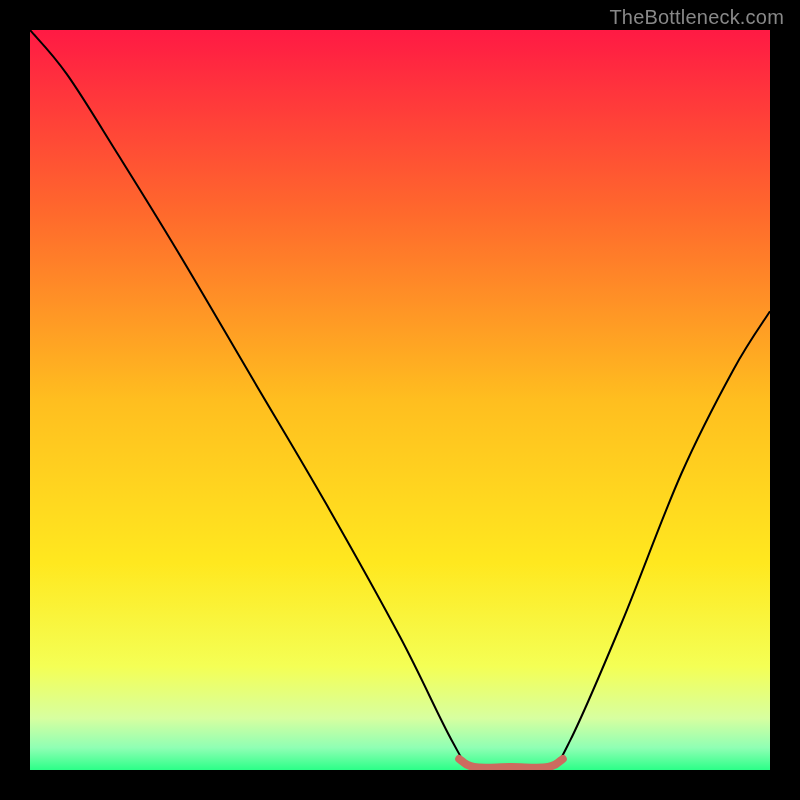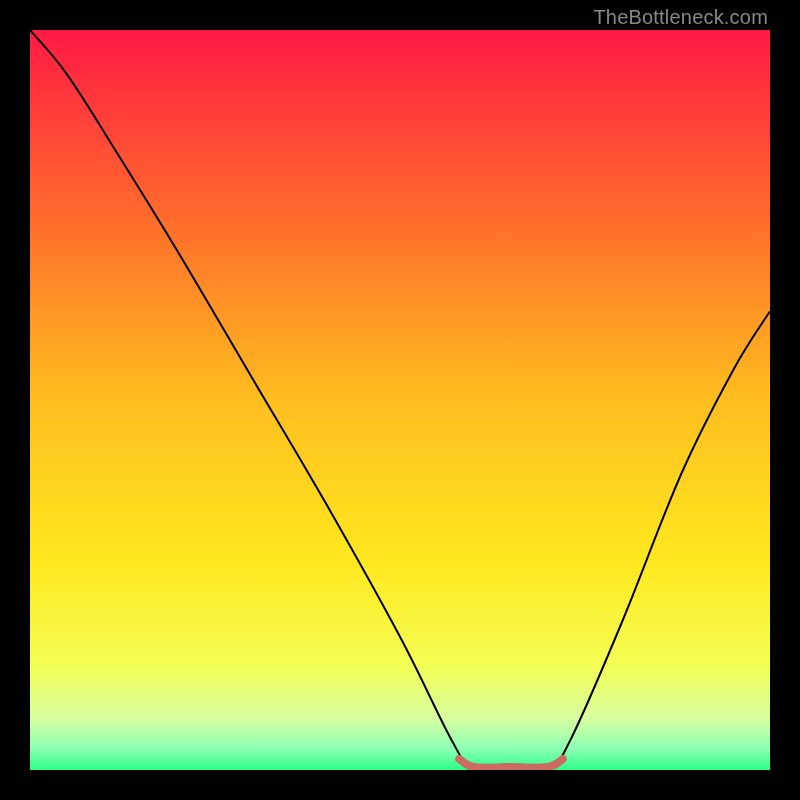--- a/index.html
+++ b/index.html
@@ -21,21 +21,21 @@
   .plot {
     position: absolute;
     left: 0;
     top: 0;
     width: 740px;
     height: 740px;
   }
   .watermark {
     position: absolute;
     top: 6px;
-    right: 32px;
+    right: 16px;
     font-family: Arial, Helvetica, sans-serif;
     font-size: 20px;
     color: #888;
     letter-spacing: 0.2px;
   }
   svg { display: block; }
 </style>
 </head>
 <body>
 

